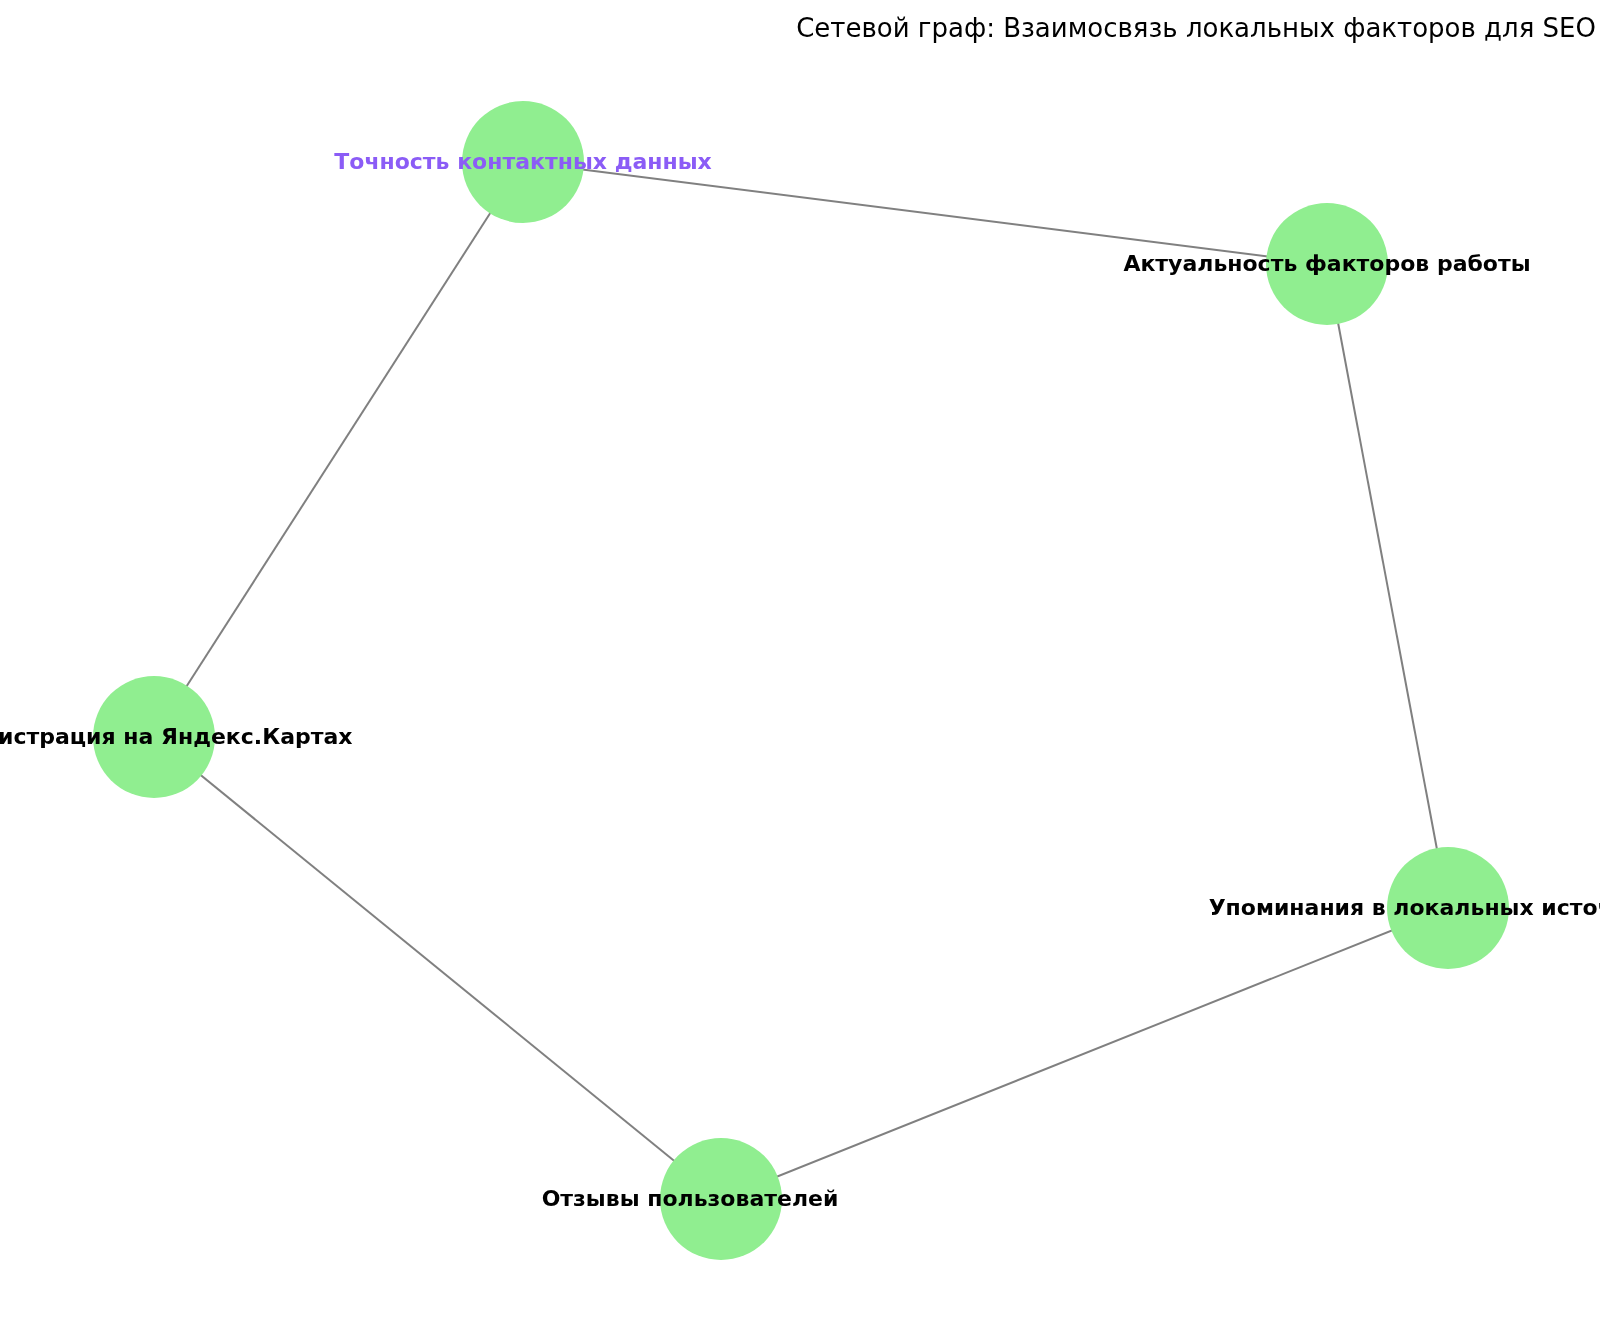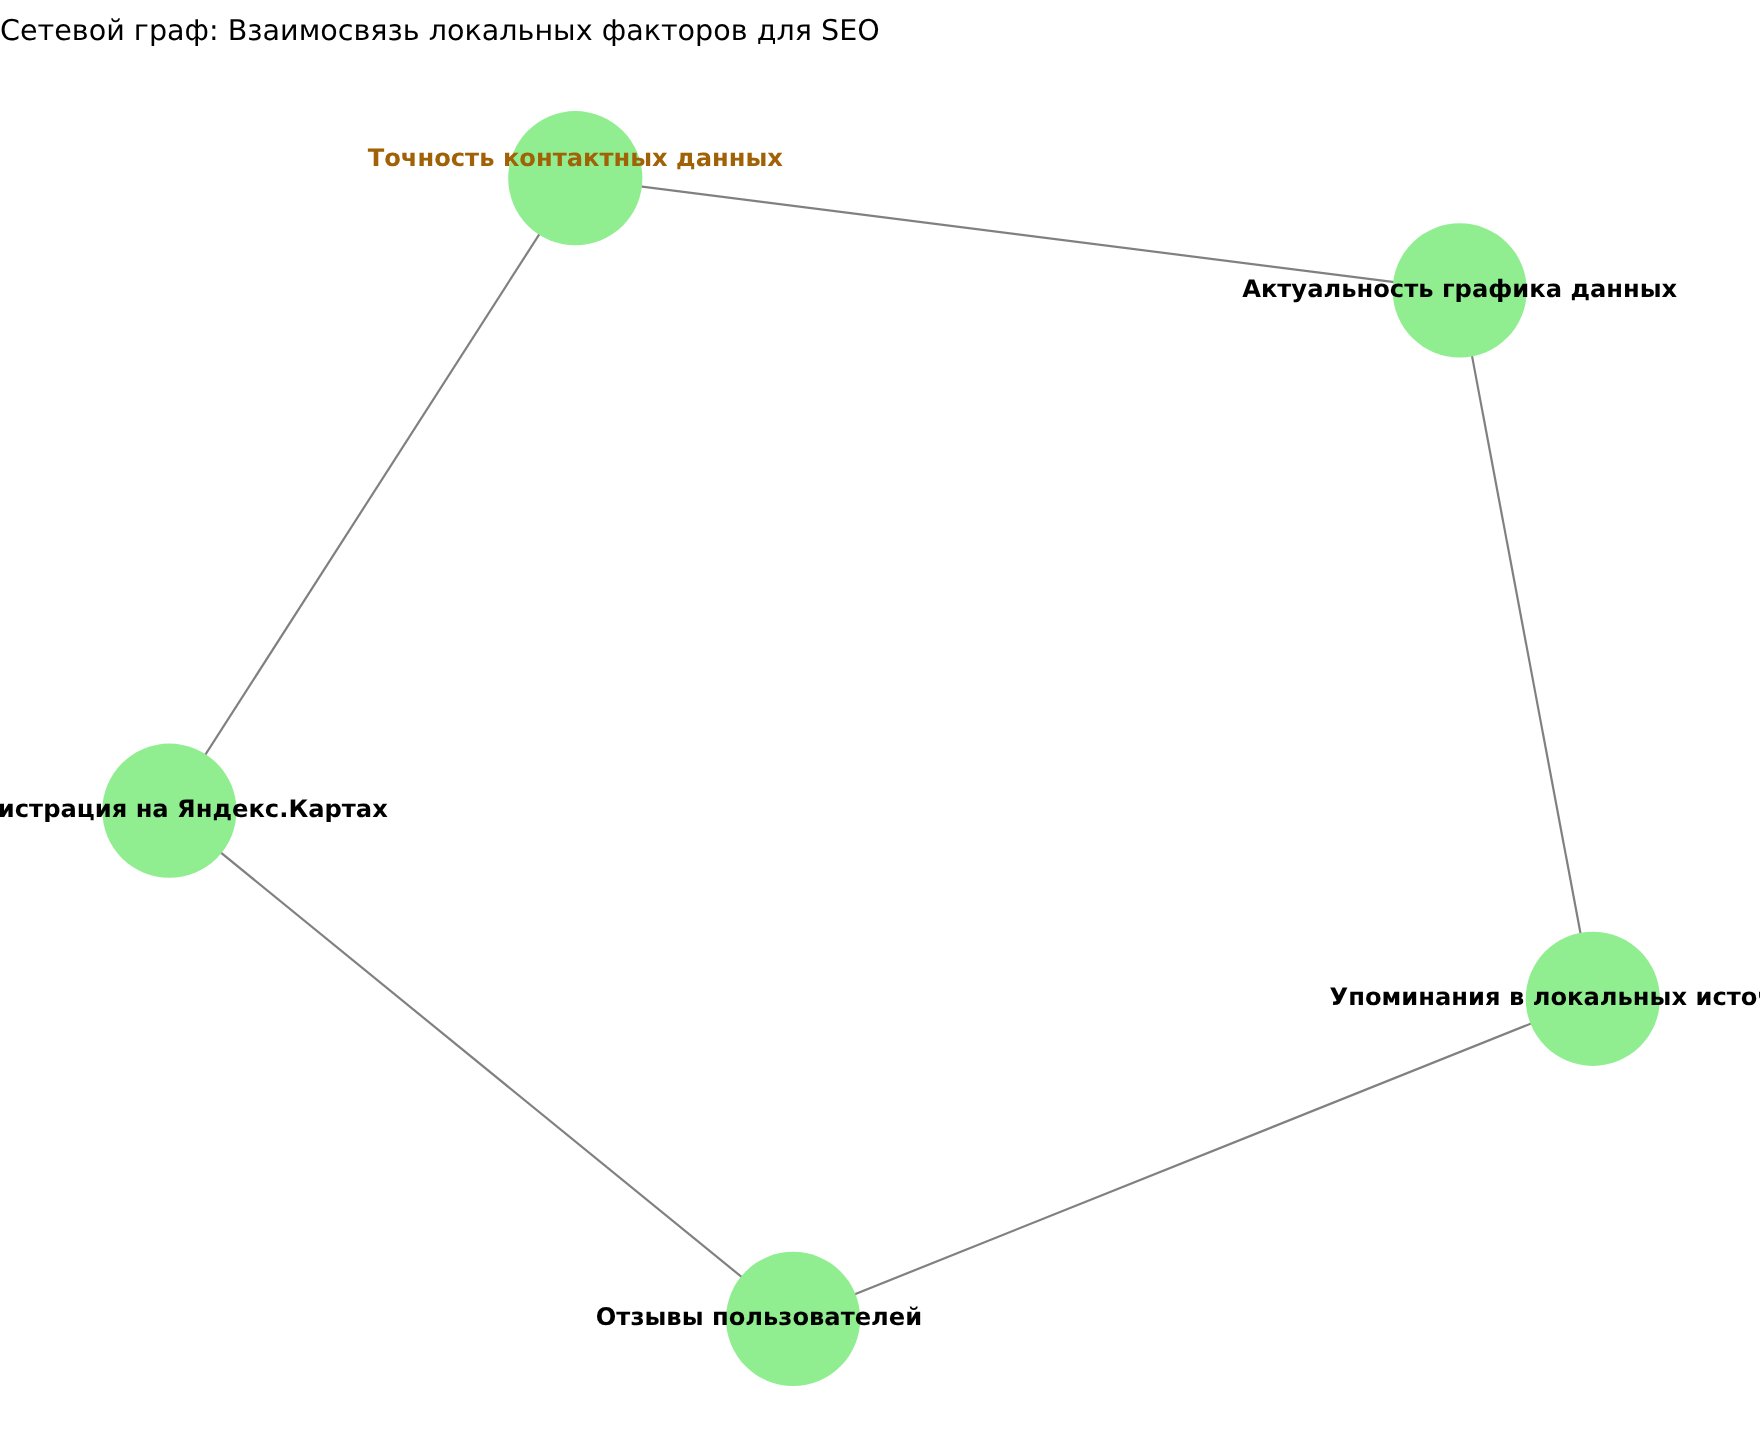--- a/index.html
+++ b/index.html
@@ -12,21 +12,21 @@
     height: 1323px;
     background: #ffffff;
     overflow: hidden;
     font-family: "DejaVu Sans", "Liberation Sans", sans-serif;
   }
   .chart-title {
     position: absolute;
     top: 13px;
     left: 0;
     width: 1596px;
-    text-align: left;
+    text-align: right;
     font-size: 26px;
     font-weight: 400;
     color: #000000;
     white-space: nowrap;
   }
   .graph-svg {
     position: absolute;
     top: 0;
     left: 0;
   }
@@ -65,19 +65,19 @@
     <g>
         <circle cx="523" cy="162" r="61" fill="#90EE90"></circle>
         <circle cx="1327" cy="264" r="61" fill="#90EE90"></circle>
         <circle cx="1448" cy="908" r="61" fill="#90EE90"></circle>
         <circle cx="721" cy="1199" r="61" fill="#90EE90"></circle>
         <circle cx="154" cy="737" r="61" fill="#90EE90"></circle>
       </g>
   </svg>
 
   <div class="labels-layer">
-      <div class="node-label" style="left: 523px; top: 145px; color: #a16207;">Точность контактных данных</div>
-      <div class="node-label" style="left: 1327px; top: 264px; color: rgb(0, 0, 0);">Актуальность графика данных</div>
+      <div class="node-label" style="left: 523px; top: 162px; color: #8b5cf6;">Точность контактных данных</div>
+      <div class="node-label" style="left: 1327px; top: 264px; color: rgb(0, 0, 0);">Актуальность факторов работы</div>
       <div class="node-label" style="left: 1448px; top: 908px; color: rgb(0, 0, 0);">Упоминания в локальных источниках</div>
       <div class="node-label" style="left: 690px; top: 1199px; color: rgb(0, 0, 0);">Отзывы пользователей</div>
       <div class="node-label" style="left: 154px; top: 737px; color: rgb(0, 0, 0);">Регистрация на Яндекс.Картах</div>
     </div>
 </div>
 
 </body></html>

